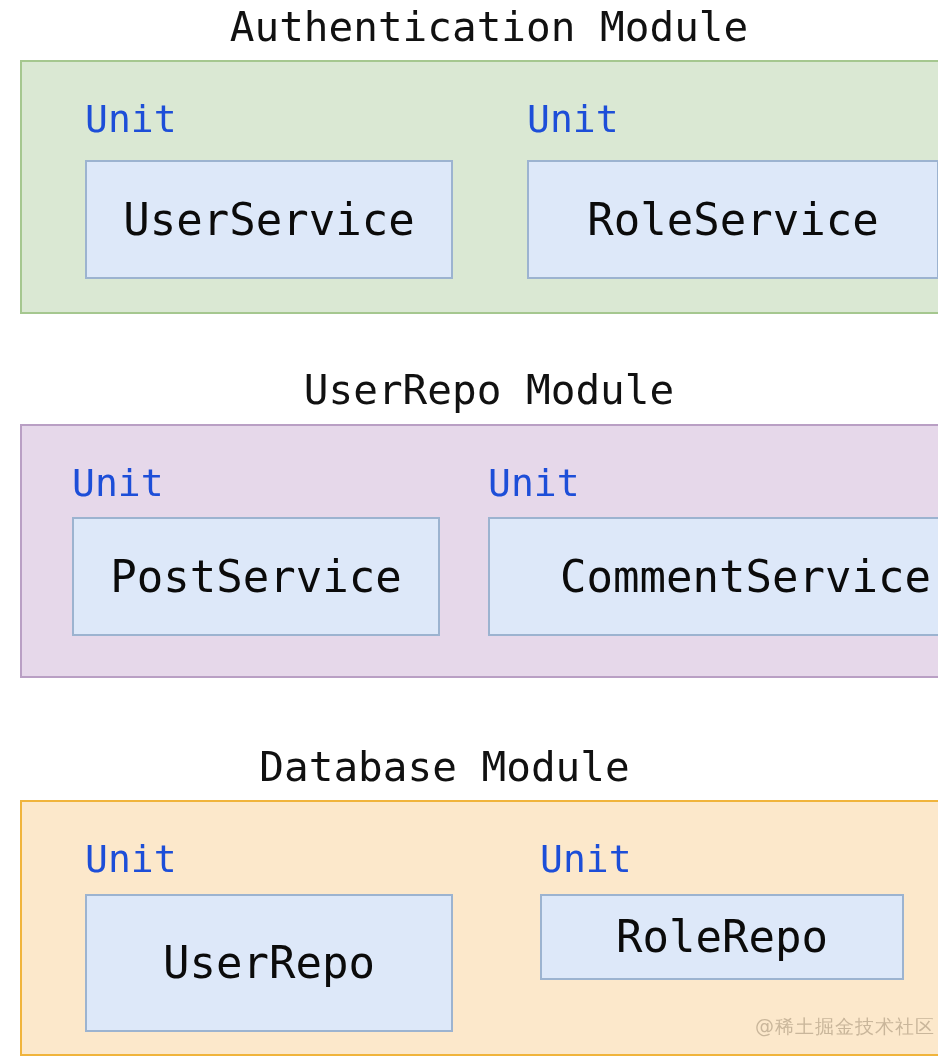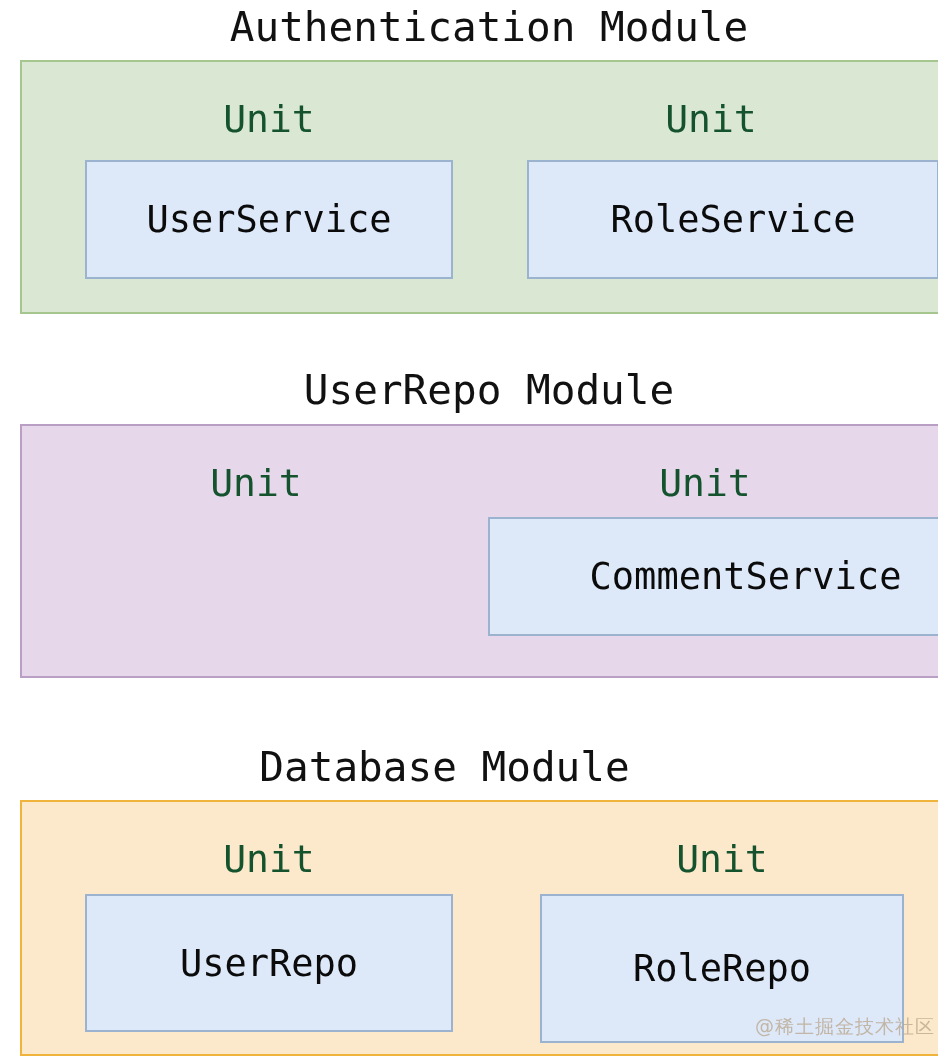--- a/index.html
+++ b/index.html
@@ -58,39 +58,38 @@
     width: 100%;
     height: 100%;
   }
 
   .unit {
     position: absolute;
     box-sizing: border-box;
   }
 
   .unit-label {
-    text-align: center;
     font-size: 38px;
     line-height: 1.0;
-    color: #14532d;
+    color: #1d4ed8;
     white-space: pre;
     font-family: "DejaVu Sans Mono", "Liberation Mono", monospace;
   }
 
   .unit-box {
     box-sizing: border-box;
     background: #dde8f9;
     border: 2px solid #9cb3d0;
     display: flex;
     align-items: center;
     justify-content: center;
   }
 
   .unit-box-label {
-    font-size: 37px;
+    font-size: 44px;
     line-height: 1.0;
     color: #0b0b0b;
     white-space: pre;
     font-family: "DejaVu Sans Mono", "Liberation Mono", monospace;
   }
 
   .watermark {
     position: absolute;
     font-size: 19px;
     color: #b9a68b;
@@ -131,20 +130,23 @@
 
   <div class="module-group" style="top:0px;">
     <div class="module-title" style="position:absolute; left:0; top:370px; width:938px;">UserRepo Module</div>
   </div>
 
   <div class="module-box" style="top:424px; width:934px; height:254px; background:#e6d8ea; border-color:#b99fc4;">
     <div class="units-row">
 
       <div class="unit" style="left:50px; top:0px; width:368px; height:100%;">
         <div class="unit-label" style="position:absolute; left:0; top:38px; width:368px;">Unit</div>
+        <div class="unit-box" style="position:absolute; left:0px; top:91px; width:368px; height:119px;">
+          <span class="unit-box-label">PostService</span>
+        </div>
       </div>
 
       <div class="unit" style="left:466px; top:0px; width:434px; height:100%;">
         <div class="unit-label" style="position:absolute; left:0; top:38px; width:434px;">Unit</div>
         <div class="unit-box" style="position:absolute; left:0px; top:91px; width:515px; height:119px;">
           <span class="unit-box-label">CommentService</span>
         </div>
       </div>
 
     </div>
@@ -159,21 +161,21 @@
 
       <div class="unit" style="left:63px; top:0px; width:368px; height:100%;">
         <div class="unit-label" style="position:absolute; left:0; top:38px; width:368px;">Unit</div>
         <div class="unit-box" style="position:absolute; left:0px; top:92px; width:368px; height:138px;">
           <span class="unit-box-label">UserRepo</span>
         </div>
       </div>
 
       <div class="unit" style="left:518px; top:0px; width:364px; height:100%;">
         <div class="unit-label" style="position:absolute; left:0; top:38px; width:364px;">Unit</div>
-        <div class="unit-box" style="position:absolute; left:0px; top:92px; width:364px; height:149px;">
+        <div class="unit-box" style="position:absolute; left:0px; top:92px; width:364px; height:86px;">
           <span class="unit-box-label">RoleRepo</span>
         </div>
       </div>
 
     </div>
 
     <div class="watermark" style="right:12px; bottom:14px;">@稀土掘金技术社区</div>
   </div>
 
 </div>

